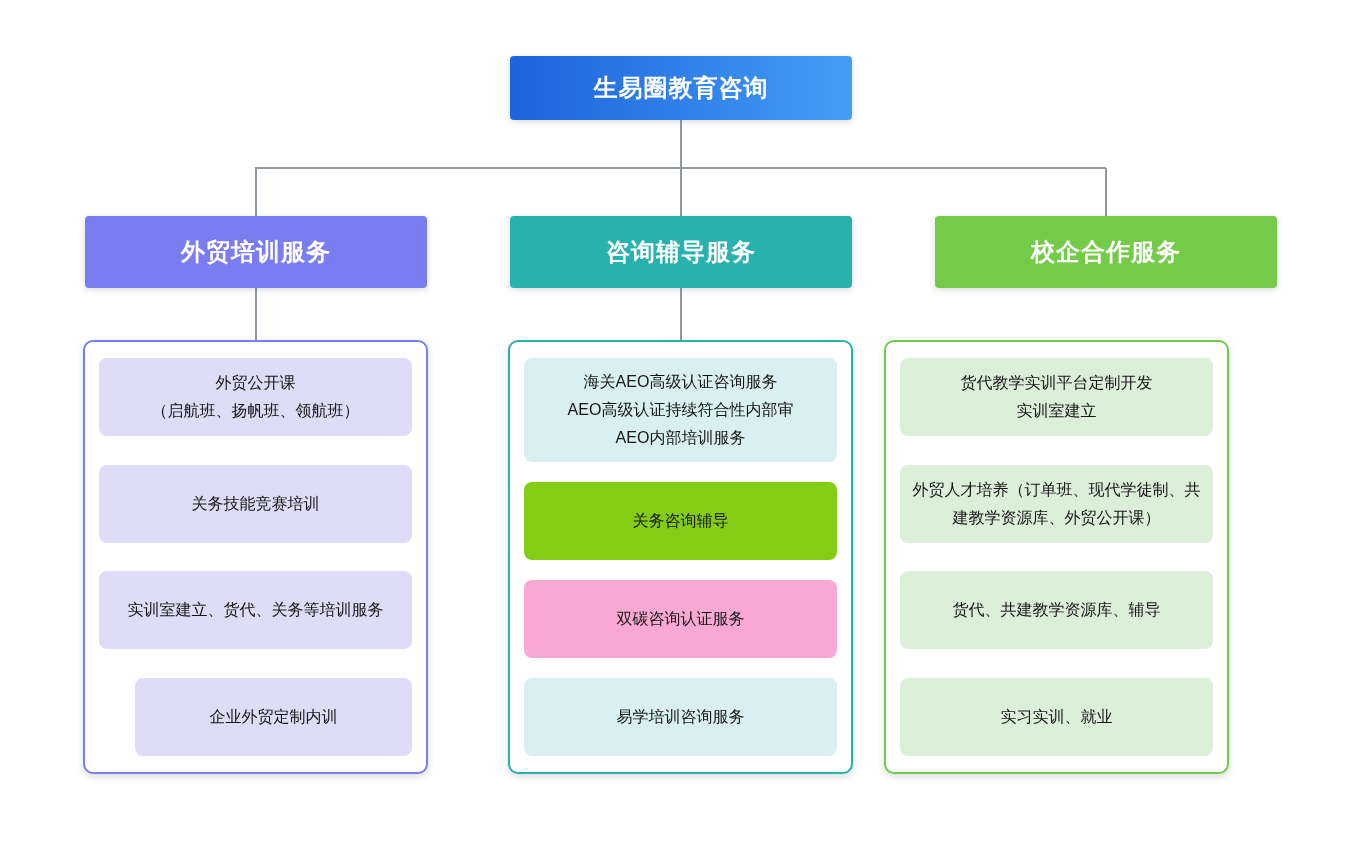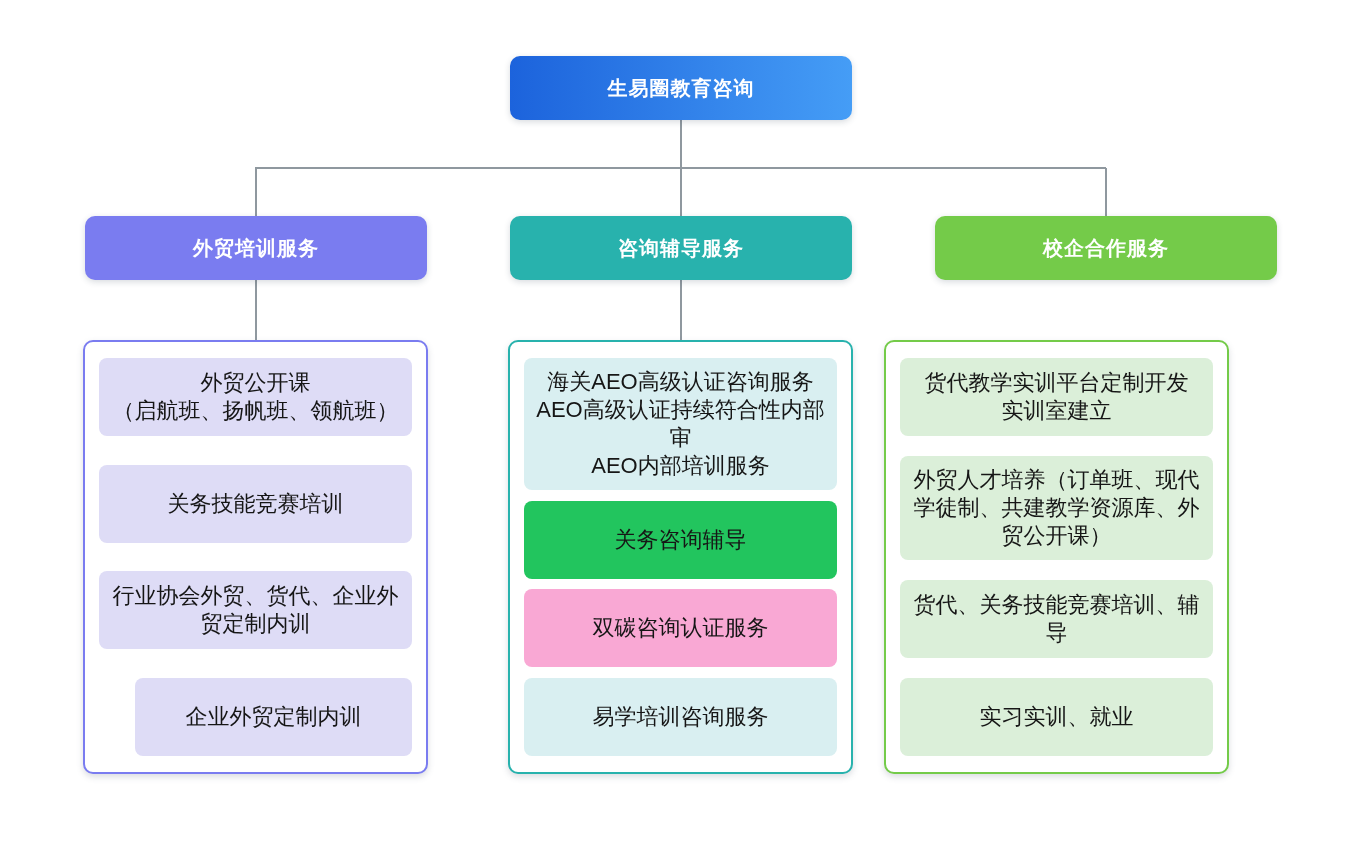--- a/index.html
+++ b/index.html
@@ -25,30 +25,30 @@
   .drop-3 { left: 1105px; top: 168px; height: 48px; }
   .link-1 { left: 255px;  top: 280px; height: 60px; }
   .link-2 { left: 680px;  top: 280px; height: 60px; }
 
   
   .node {
     position: absolute;
     display: flex;
     align-items: center;
     justify-content: center;
-    border-radius: 10px;
+    border-radius: 4px;
     color: #ffffff;
-    font-size: 20px;
+    font-size: 24px;
     font-weight: bold;
     letter-spacing: 1px;
     box-shadow: 0 2px 6px rgba(40, 55, 80, 0.18);
   }
   .root-node { left: 510px; top: 56px; width: 342px; height: 64px; }
 
-  .branch-header { top: 216px; width: 342px; height: 64px; text-align: right; }
+  .branch-header { top: 216px; width: 342px; height: 72px; text-align: right; }
   .branch-header.pos-0 { left: 85px; }
   .branch-header.pos-1 { left: 510px; }
   .branch-header.pos-2 { left: 935px; }
 
   
   .group {
     position: absolute;
     top: 340px;
     width: 345px;
     height: 434px;
@@ -66,21 +66,21 @@
   .group.pos-2 { left: 884px; }
 
   .service-card {
     border-radius: 8px;
     min-height: 78px;
     display: flex;
     align-items: center;
     justify-content: center;
     text-align: center;
     padding: 10px 12px;
-    font-size: 22px;
+    font-size: 16px;
     line-height: 28px;
     color: #161616;
     white-space: pre-line;
   }
 </style>
 </head>
 <body>
 
 <div class="canvas">
 
@@ -103,34 +103,34 @@
     <span>咨询辅导服务</span>
   </div>
   <div class="node branch-header pos-2" style="background: rgb(116, 203, 73);">
     <span>校企合作服务</span>
   </div>
 
   <div class="group pos-0" style="border-color: rgb(122, 124, 240);">
     <div class="service-card" style="background: rgb(222, 220, 246);">外贸公开课
 （启航班、扬帆班、领航班）</div>
     <div class="service-card" style="background: rgb(222, 220, 246);">关务技能竞赛培训</div>
-    <div class="service-card" style="background: rgb(222, 220, 246);">行业协会外贸、货代、企业外贸定制内训</div>
+    <div class="service-card" style="background: rgb(222, 220, 246);">实训室建立、货代、关务等培训服务</div>
     <div class="service-card" style="background: rgb(222, 220, 246); margin-left: 36px;">企业外贸定制内训</div>
   </div>
 
   <div class="group pos-1" style="border-color: rgb(40, 178, 173);">
     <div class="service-card" style="background: rgb(217, 239, 241);">海关AEO高级认证咨询服务
 AEO高级认证持续符合性内部审
 AEO内部培训服务</div>
-    <div class="service-card" style="background: #22c55e;">关务咨询辅导</div>
+    <div class="service-card" style="background: #84cc16;">关务咨询辅导</div>
     <div class="service-card" style="background: #f9a8d4;">双碳咨询认证服务</div>
     <div class="service-card" style="background: rgb(217, 239, 241);">易学培训咨询服务</div>
   </div>
 
   <div class="group pos-2" style="border-color: rgb(116, 203, 73);">
     <div class="service-card" style="background: rgb(219, 239, 217);">货代教学实训平台定制开发
 实训室建立</div>
     <div class="service-card" style="background: rgb(219, 239, 217);">外贸人才培养（订单班、现代学徒制、共建教学资源库、外贸公开课）</div>
-    <div class="service-card" style="background: rgb(219, 239, 217);">货代、关务技能竞赛培训、辅导</div>
+    <div class="service-card" style="background: rgb(219, 239, 217);">货代、共建教学资源库、辅导</div>
     <div class="service-card" style="background: rgb(219, 239, 217);">实习实训、就业</div>
   </div>
 
 </div>
 
 </body></html>

